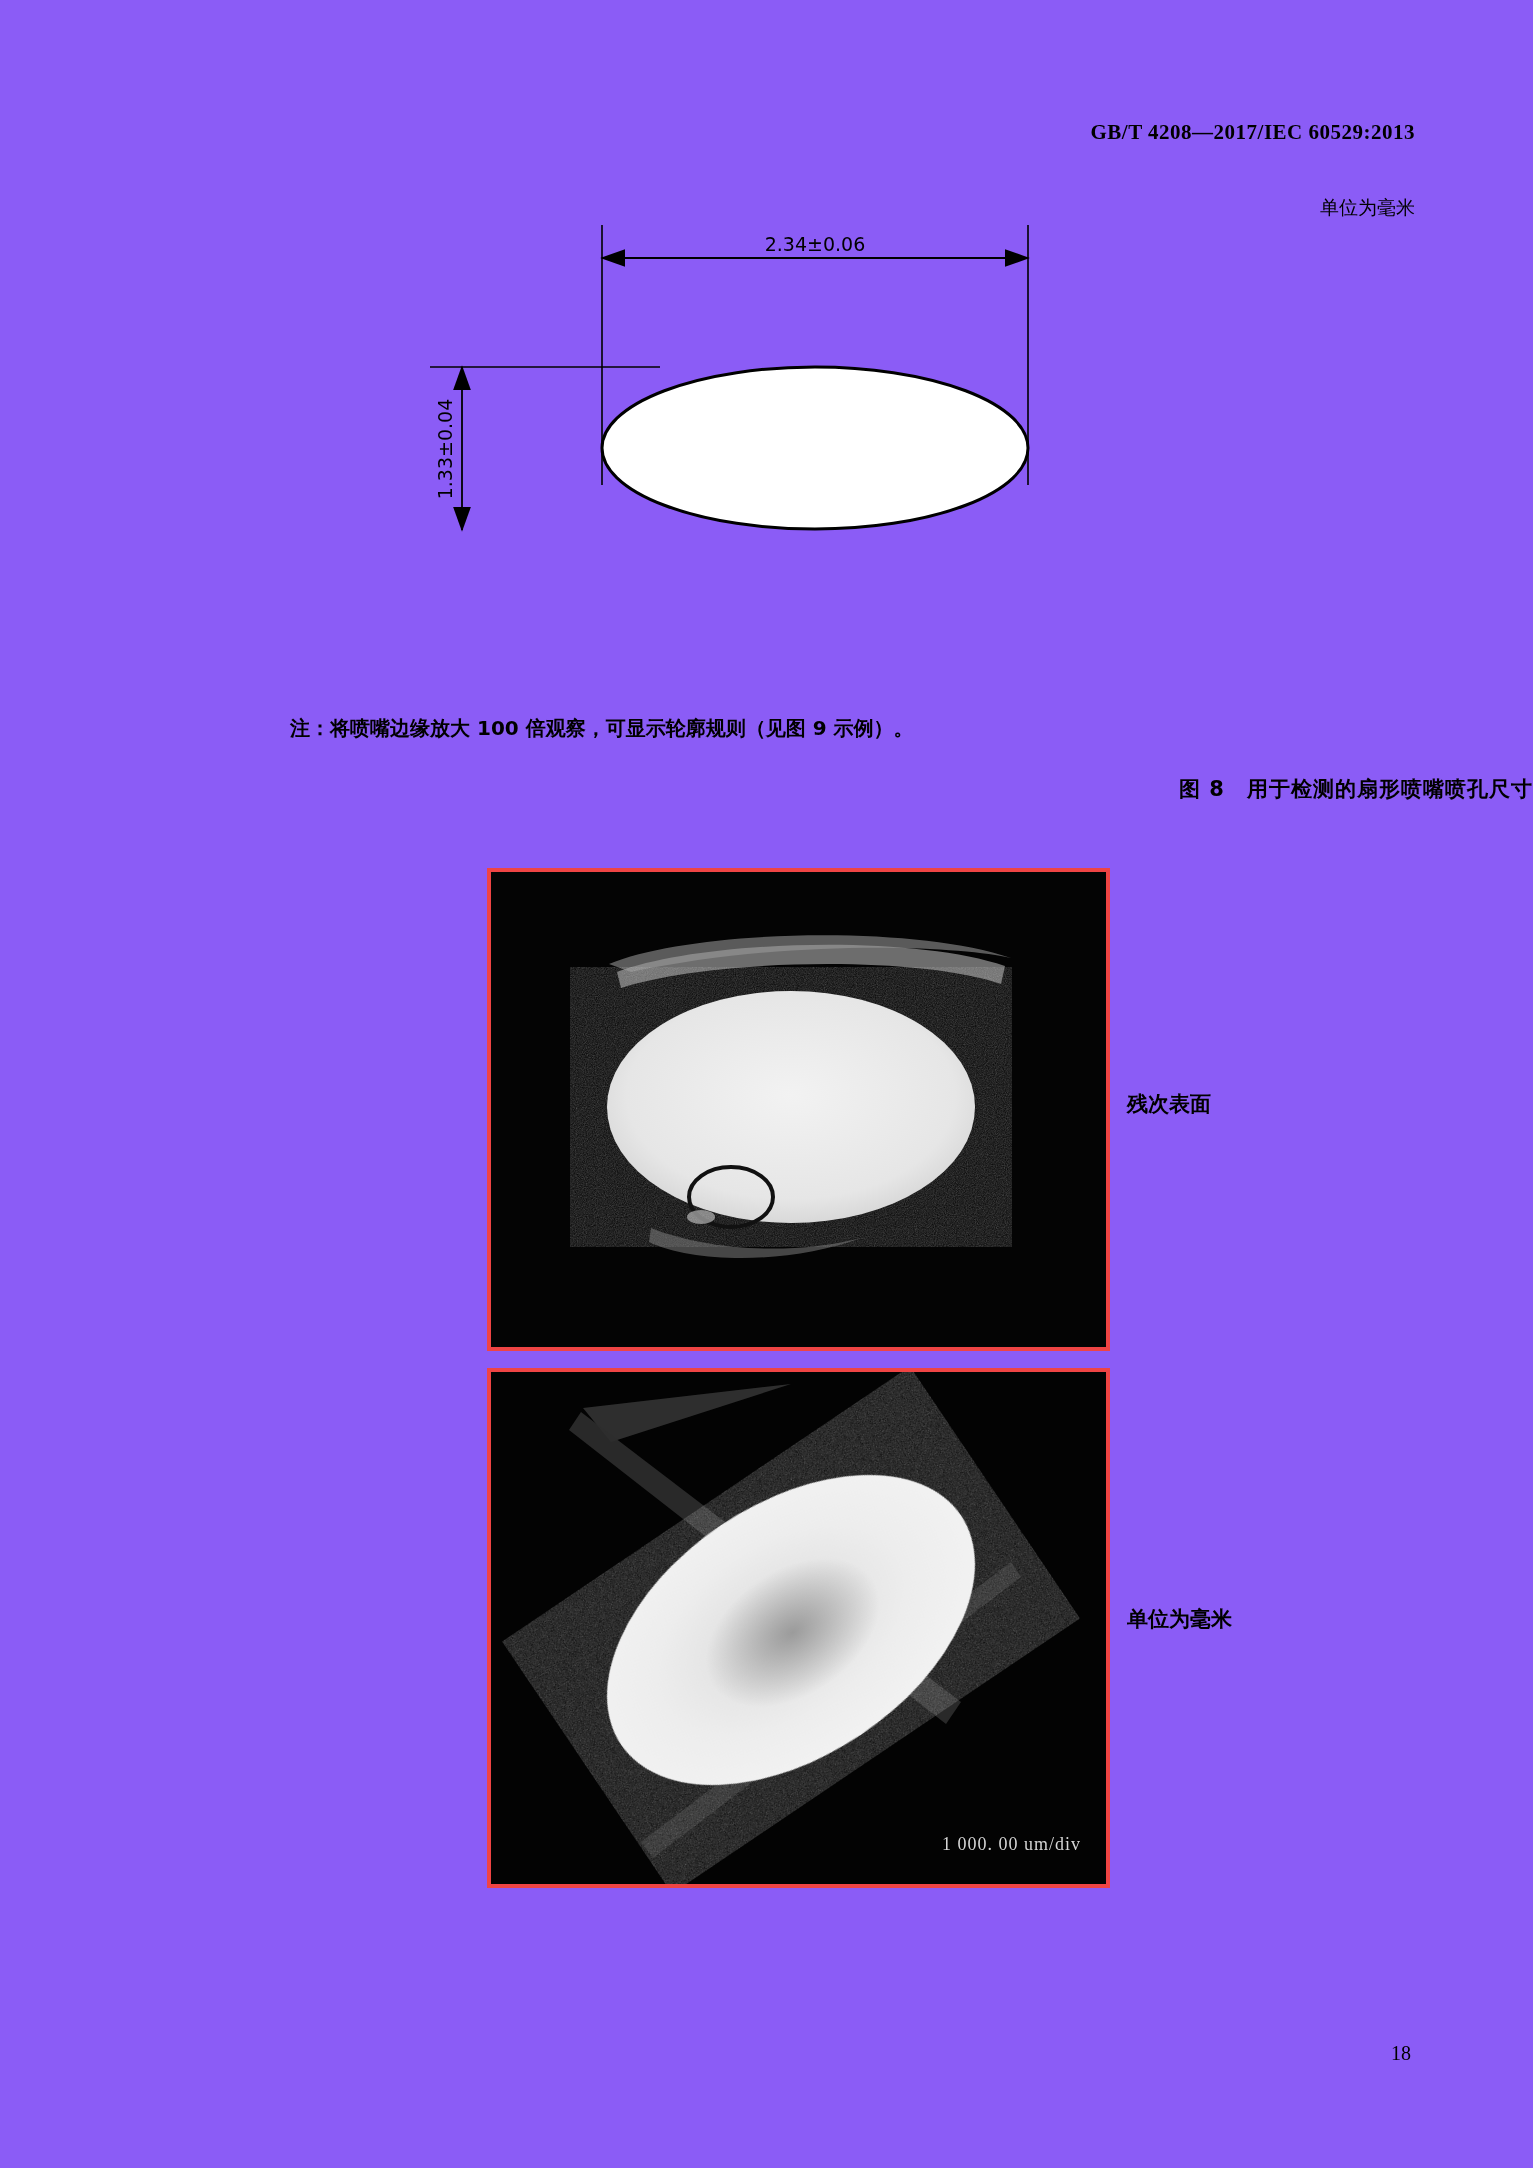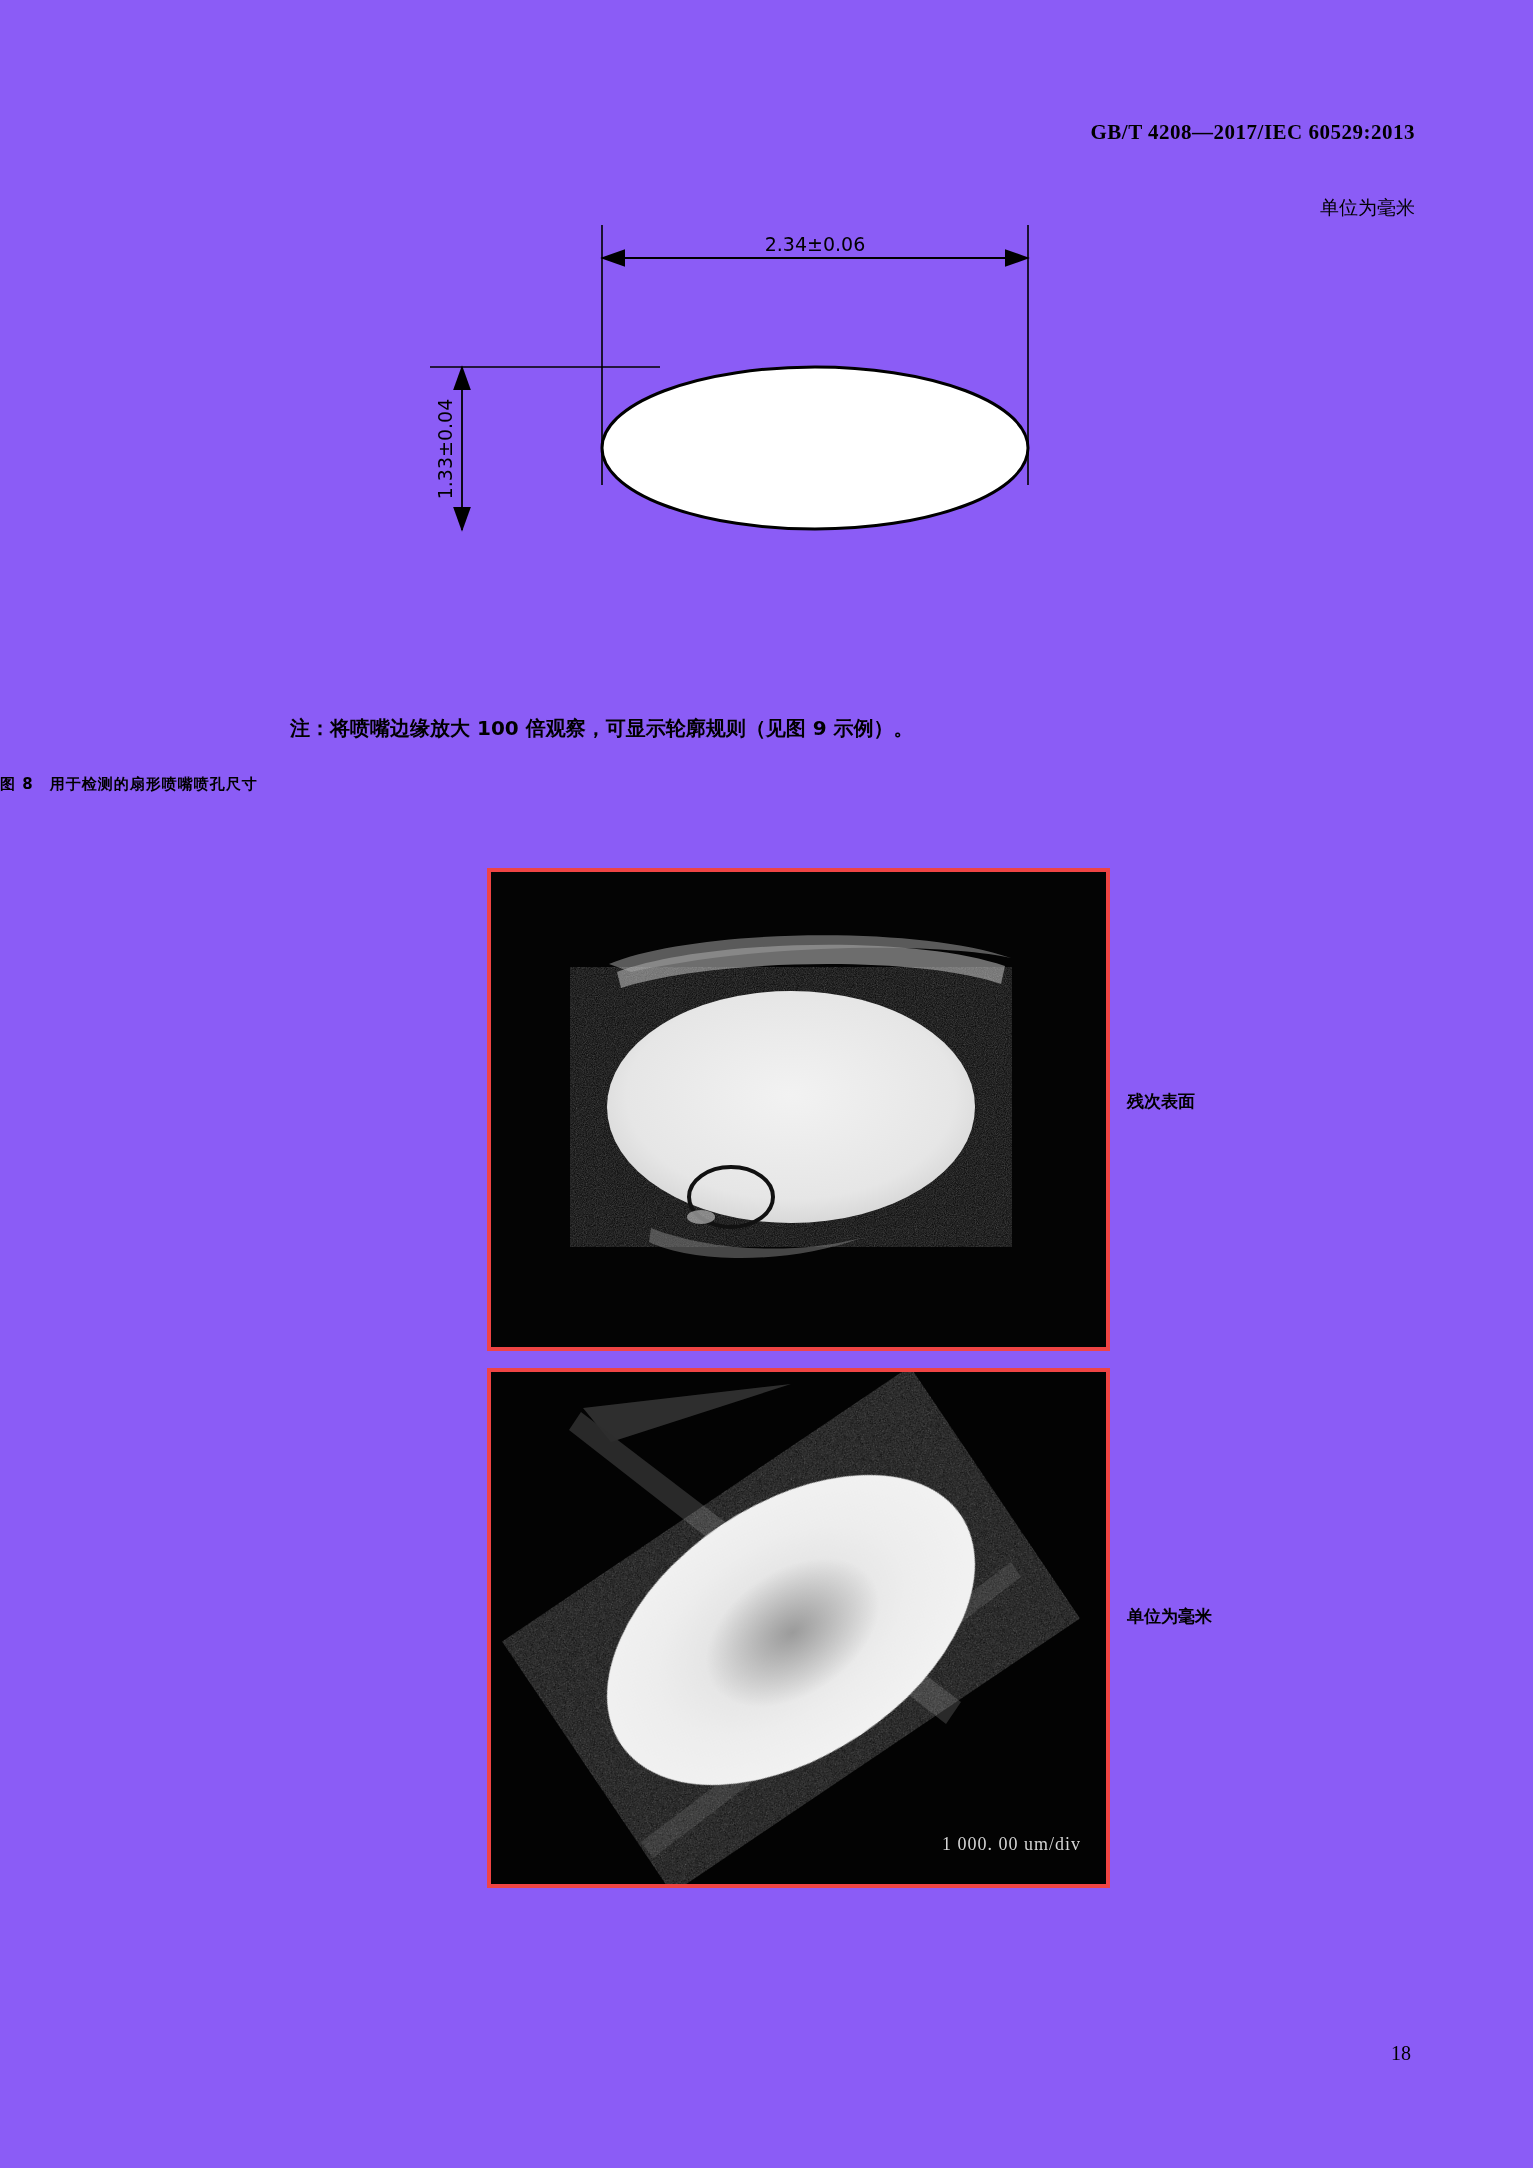--- a/index.html
+++ b/index.html
@@ -62,24 +62,24 @@
     font-family: "DejaVu Sans", sans-serif;
     font-weight: bold;
     font-size: 20px;
     white-space: nowrap;
   }
   .fig8-caption {
     position: absolute;
     left: 0;
     top: 775px;
     width: 1533px;
-    text-align: left;
-    font-family: "DejaVu Sans", sans-serif;
-    font-weight: bold;
-    font-size: 15px;
+    text-align: right;
+    font-family: "DejaVu Sans", sans-serif;
+    font-weight: bold;
+    font-size: 21px;
     letter-spacing: 1px;
   }
 
   
   .photo {
     position: absolute;
     background: #000000;
     border: 4px solid #ef4444;
     overflow: hidden;
   }
@@ -93,21 +93,21 @@
     left: 487px;
     top: 1368px;
     width: 615px;
     height: 512px;
   }
   .photo-label {
     position: absolute;
     left: 1127px;
     font-family: Liberation Mono, monospace;
     font-weight: bold;
-    font-size: 17px;
+    font-size: 21px;
     white-space: nowrap;
   }
   #label-defective { top: 1090px; }
   #label-smooth { top: 1605px; }
 
   .scale-text {
     position: absolute;
     right: 26px;
     bottom: 30px;
     color: #d8d8d8;

